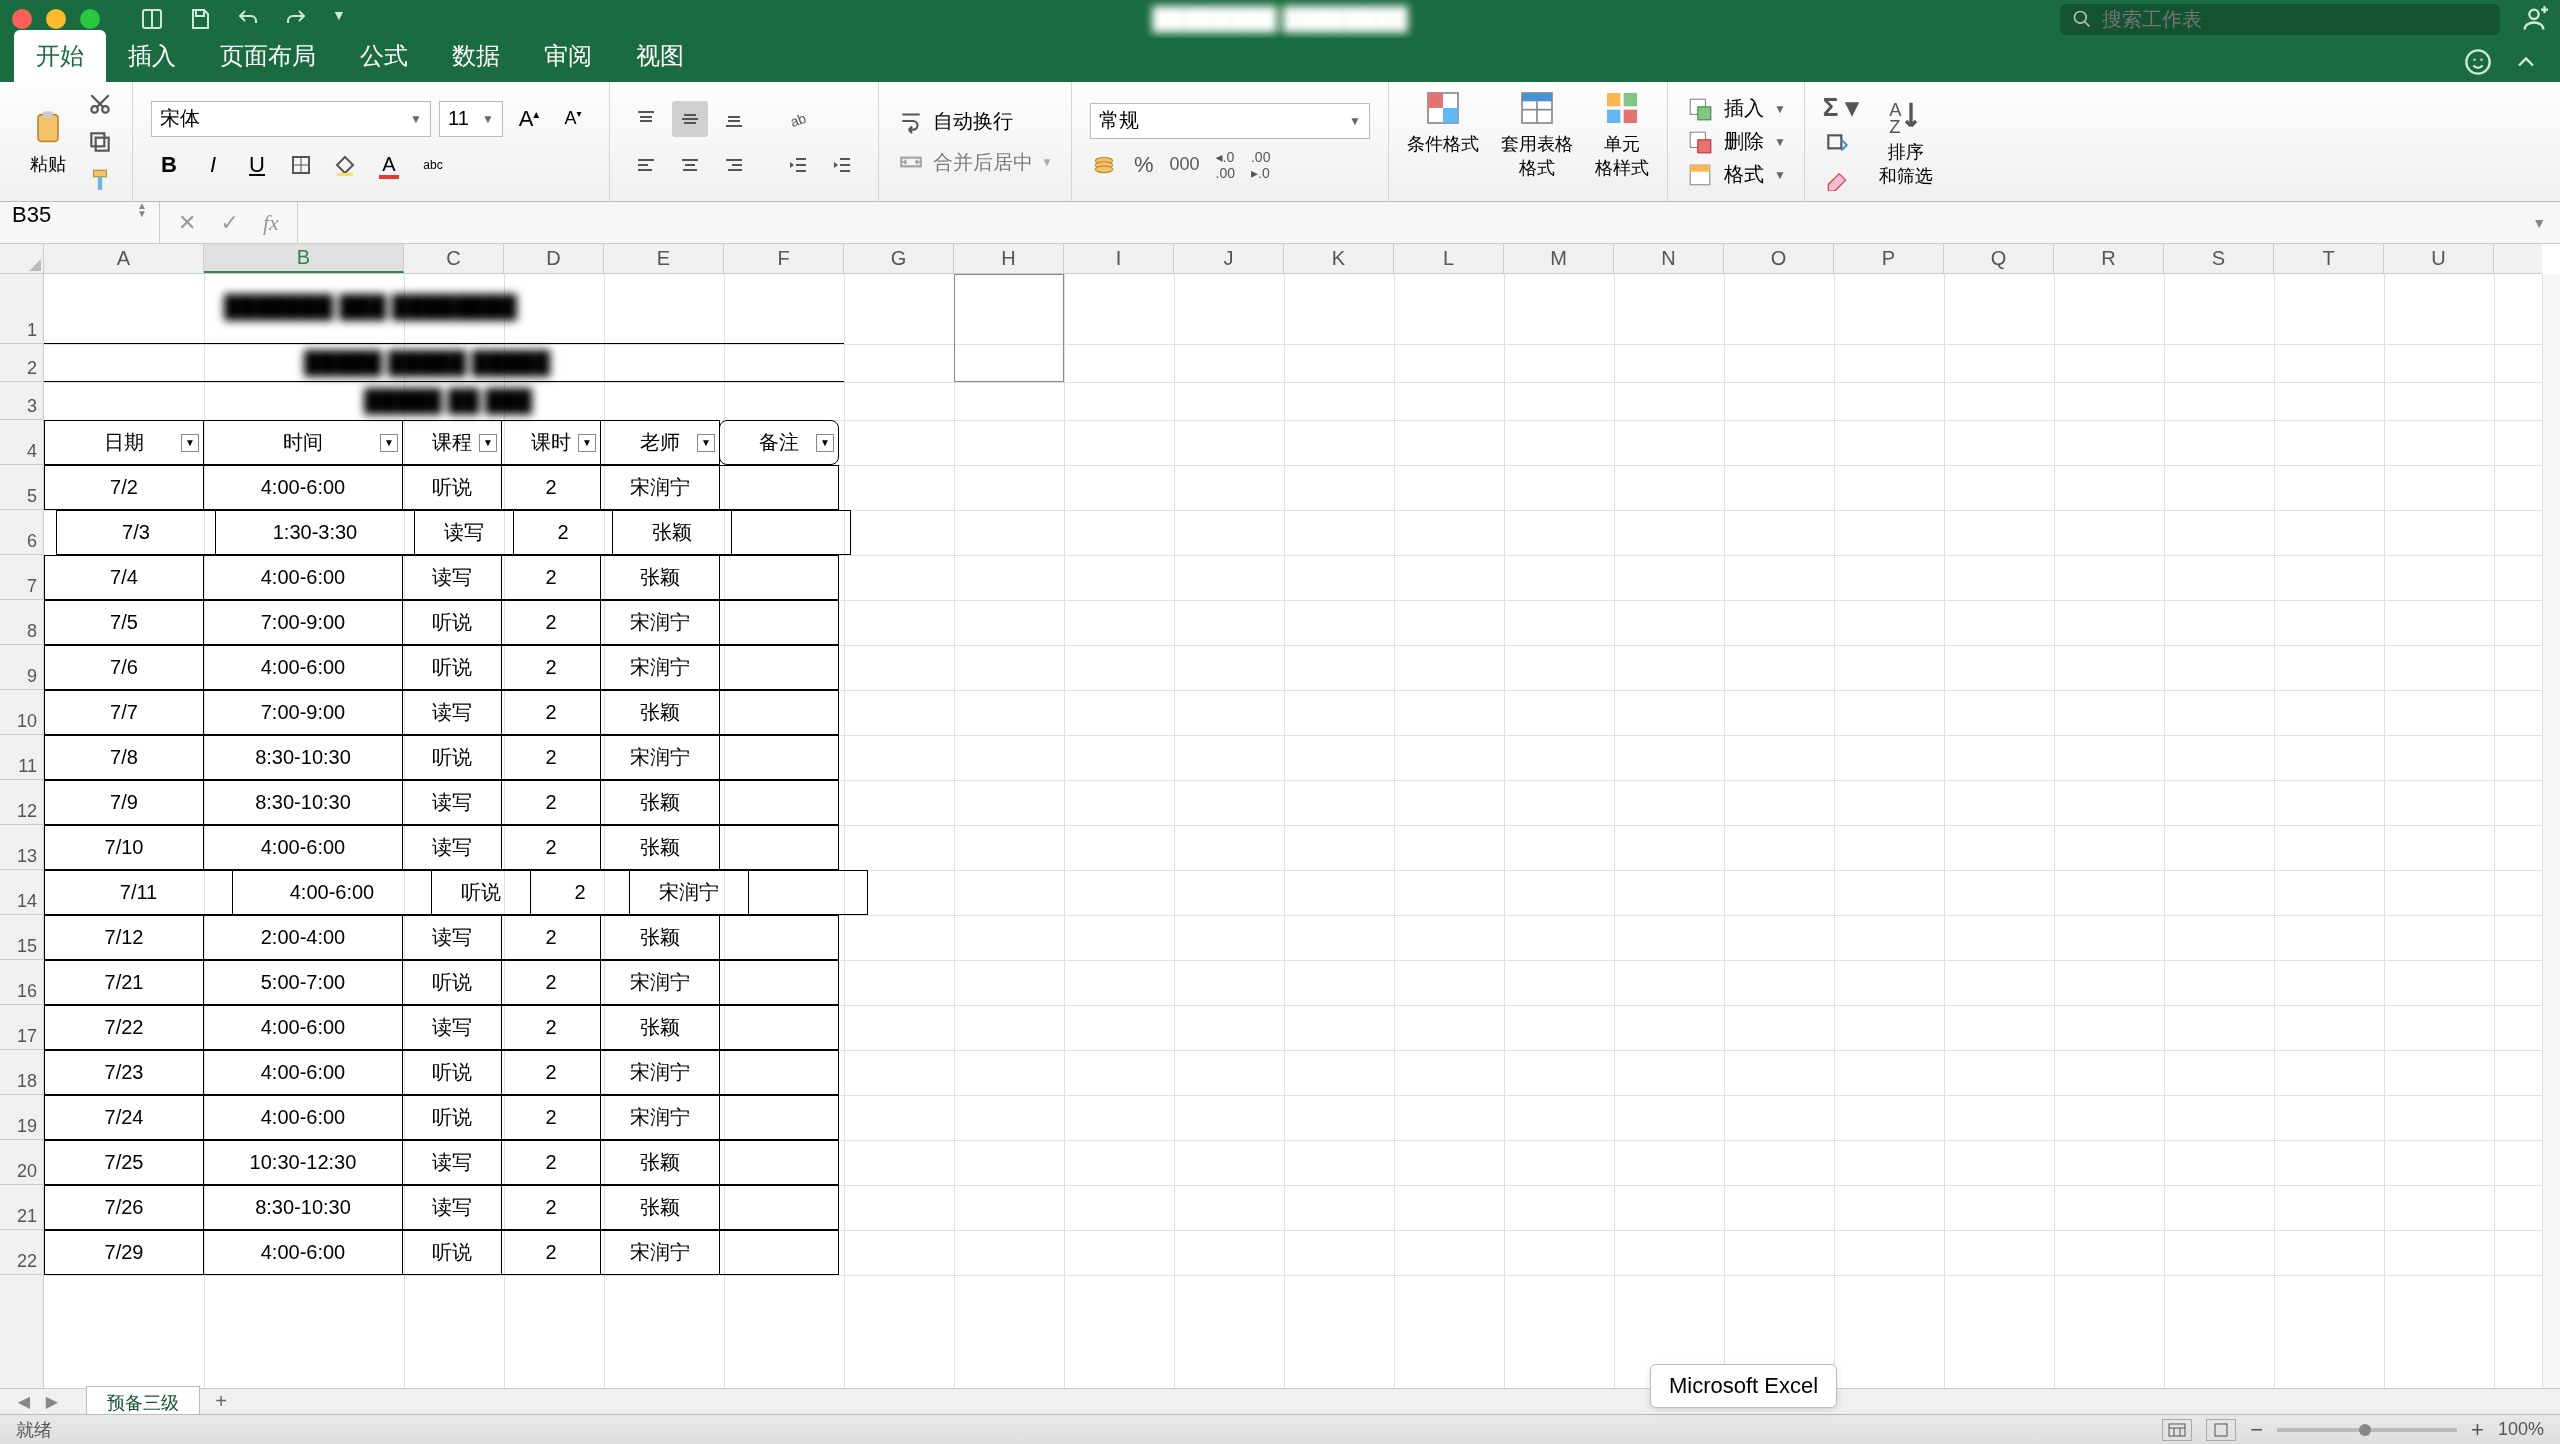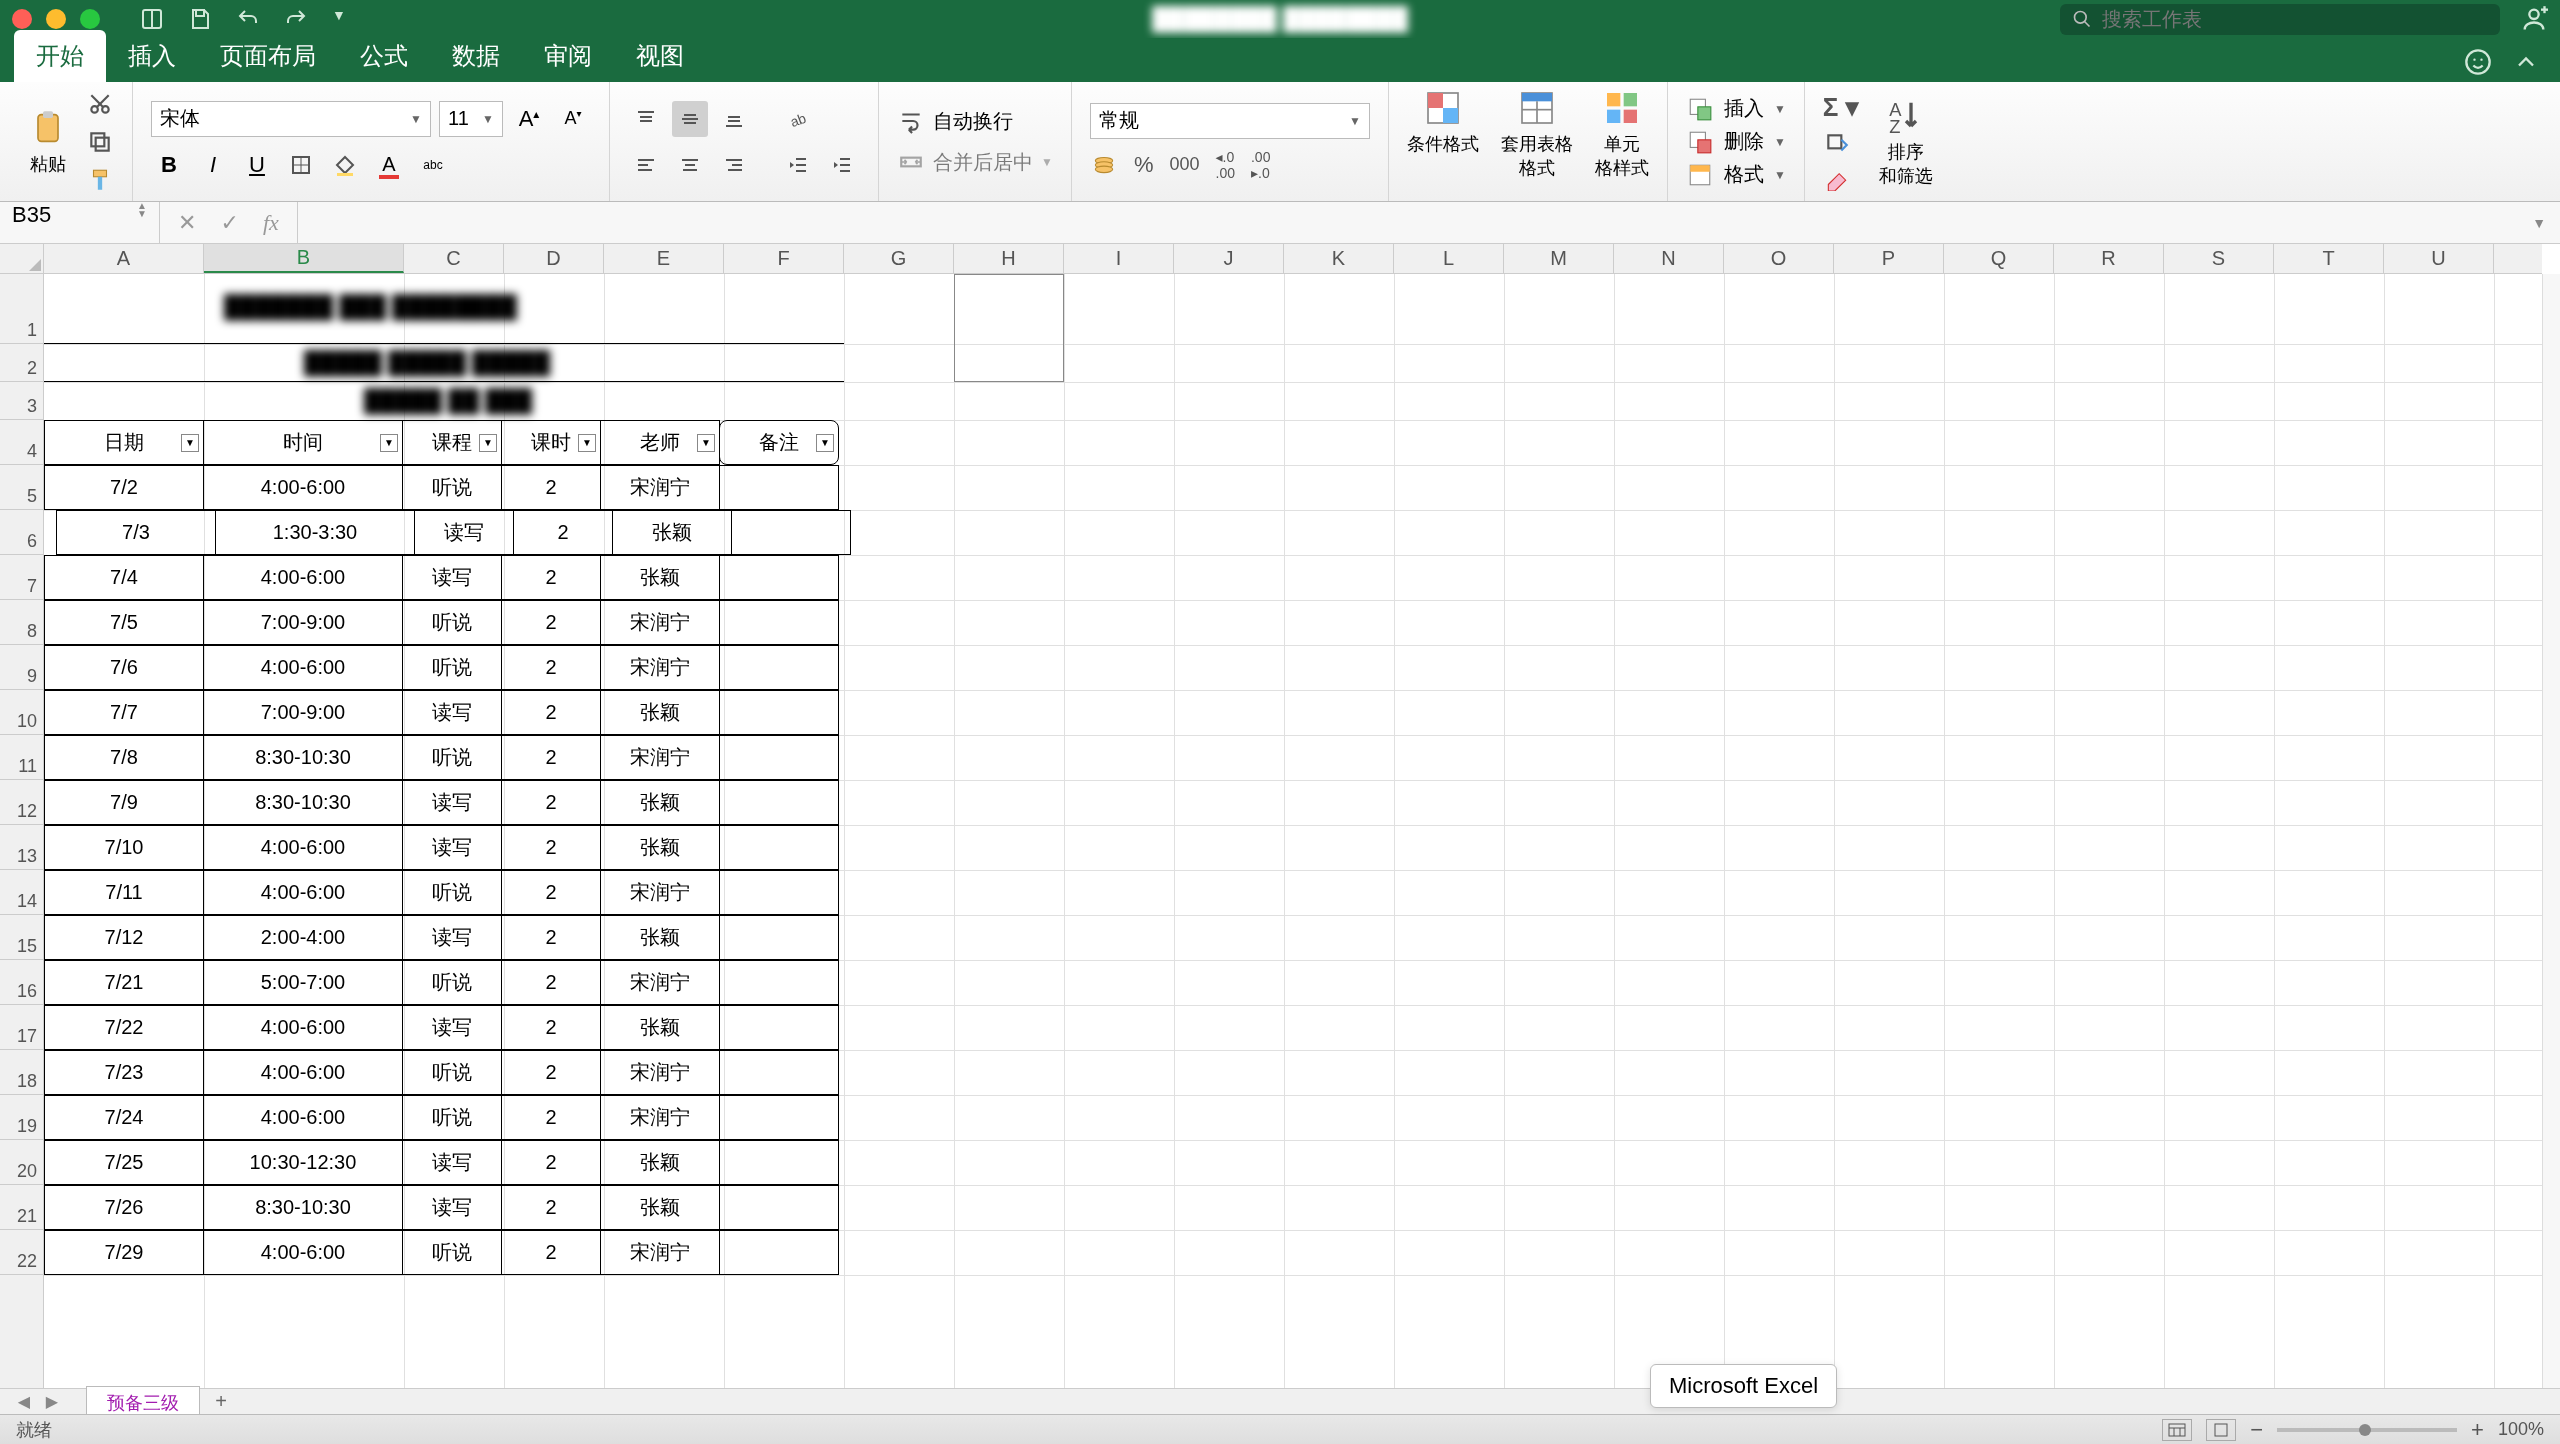--- a/index.html
+++ b/index.html
@@ -71,21 +71,21 @@
 .filter-drop { width: 18px; height: 18px; border: 1px solid #888; margin-left: 6px; display: inline-flex; align-items: center; justify-content: center; font-size: 10px; position: absolute; right: 4px; }
 .hdr-cell { position: relative; }
 
 .sel-box { position: absolute; border: 2px solid #2a8a4a; pointer-events: none; }
 
 .vscroll { position: absolute; right: 0; top: 30px; bottom: 0; width: 18px; background: #f7f7f7; border-left: 1px solid #ddd; }
 
 
 .sheettabs { position: absolute; bottom: 30px; left: 0; right: 0; height: 26px; background: #f0f0f0; border-top: 1px solid #ccc; display: flex; align-items: center; padding-left: 10px; gap: 0; }
 .nav-arrow { width: 28px; height: 22px; display: flex; align-items: center; justify-content: center; color: #888; font-size: 16px; cursor: pointer; }
-.tab { padding: 4px 20px; border: 1px solid #bbb; background: #fff; font-size: 18px; color: #a21caf; border-bottom: none; position: relative; top: 1px; }
+.tab { padding: 4px 20px; border: 1px solid #bbb; background: #fff; font-size: 18px; color: #14532d; border-bottom: none; position: relative; top: 1px; }
 .addtab { width: 30px; text-align: center; font-size: 20px; color: #666; cursor: pointer; margin-left: 6px; }
 .hscroll-track { flex: 1; }
 
 
 .statusbar { position: absolute; bottom: 0; left: 0; right: 0; height: 30px; background: linear-gradient(#e8e8e8, #dedede); border-top: 1px solid #bbb; display: flex; align-items: center; padding: 0 16px; font-size: 18px; color: #555; }
 .status-right { margin-left: auto; display: flex; align-items: center; gap: 14px; }
 .view-btn { width: 30px; height: 22px; border: 1px solid #aaa; display: flex; align-items: center; justify-content: center; cursor: pointer; }
 .zoom-slider { width: 180px; height: 4px; background: #bbb; position: relative; }
 .zoom-thumb { position: absolute; width: 12px; height: 12px; background: #888; border-radius: 50%; top: -4px; left: 82px; }
 
@@ -636,21 +636,21 @@
         </div>
         <div class="dt-row" style="top: 551px; left: 0px;">
           <div class="dt-cell" style="width: 160px;">7/10</div>
           <div class="dt-cell" style="width: 200px;">4:00-6:00</div>
           <div class="dt-cell" style="width: 100px;">读写</div>
           <div class="dt-cell" style="width: 100px;">2</div>
           <div class="dt-cell" style="width: 120px;">张颖</div>
           <div class="dt-cell" style="width: 120px;"></div>
         </div>
         <div class="dt-row" style="top: 596px; left: 0px;">
-          <div class="dt-cell" style="width: 160px;">7/11</div>
+          <div class="dt-cell" style="width: 189px;">7/11</div>
           <div class="dt-cell" style="width: 200px;">4:00-6:00</div>
           <div class="dt-cell" style="width: 100px;">听说</div>
           <div class="dt-cell" style="width: 100px;">2</div>
           <div class="dt-cell" style="width: 120px;">宋润宁</div>
           <div class="dt-cell" style="width: 120px;"></div>
         </div>
         <div class="dt-row" style="top: 641px; left: 0px;">
           <div class="dt-cell" style="width: 160px;">7/12</div>
           <div class="dt-cell" style="width: 200px;">2:00-4:00</div>
           <div class="dt-cell" style="width: 100px;">读写</div>

